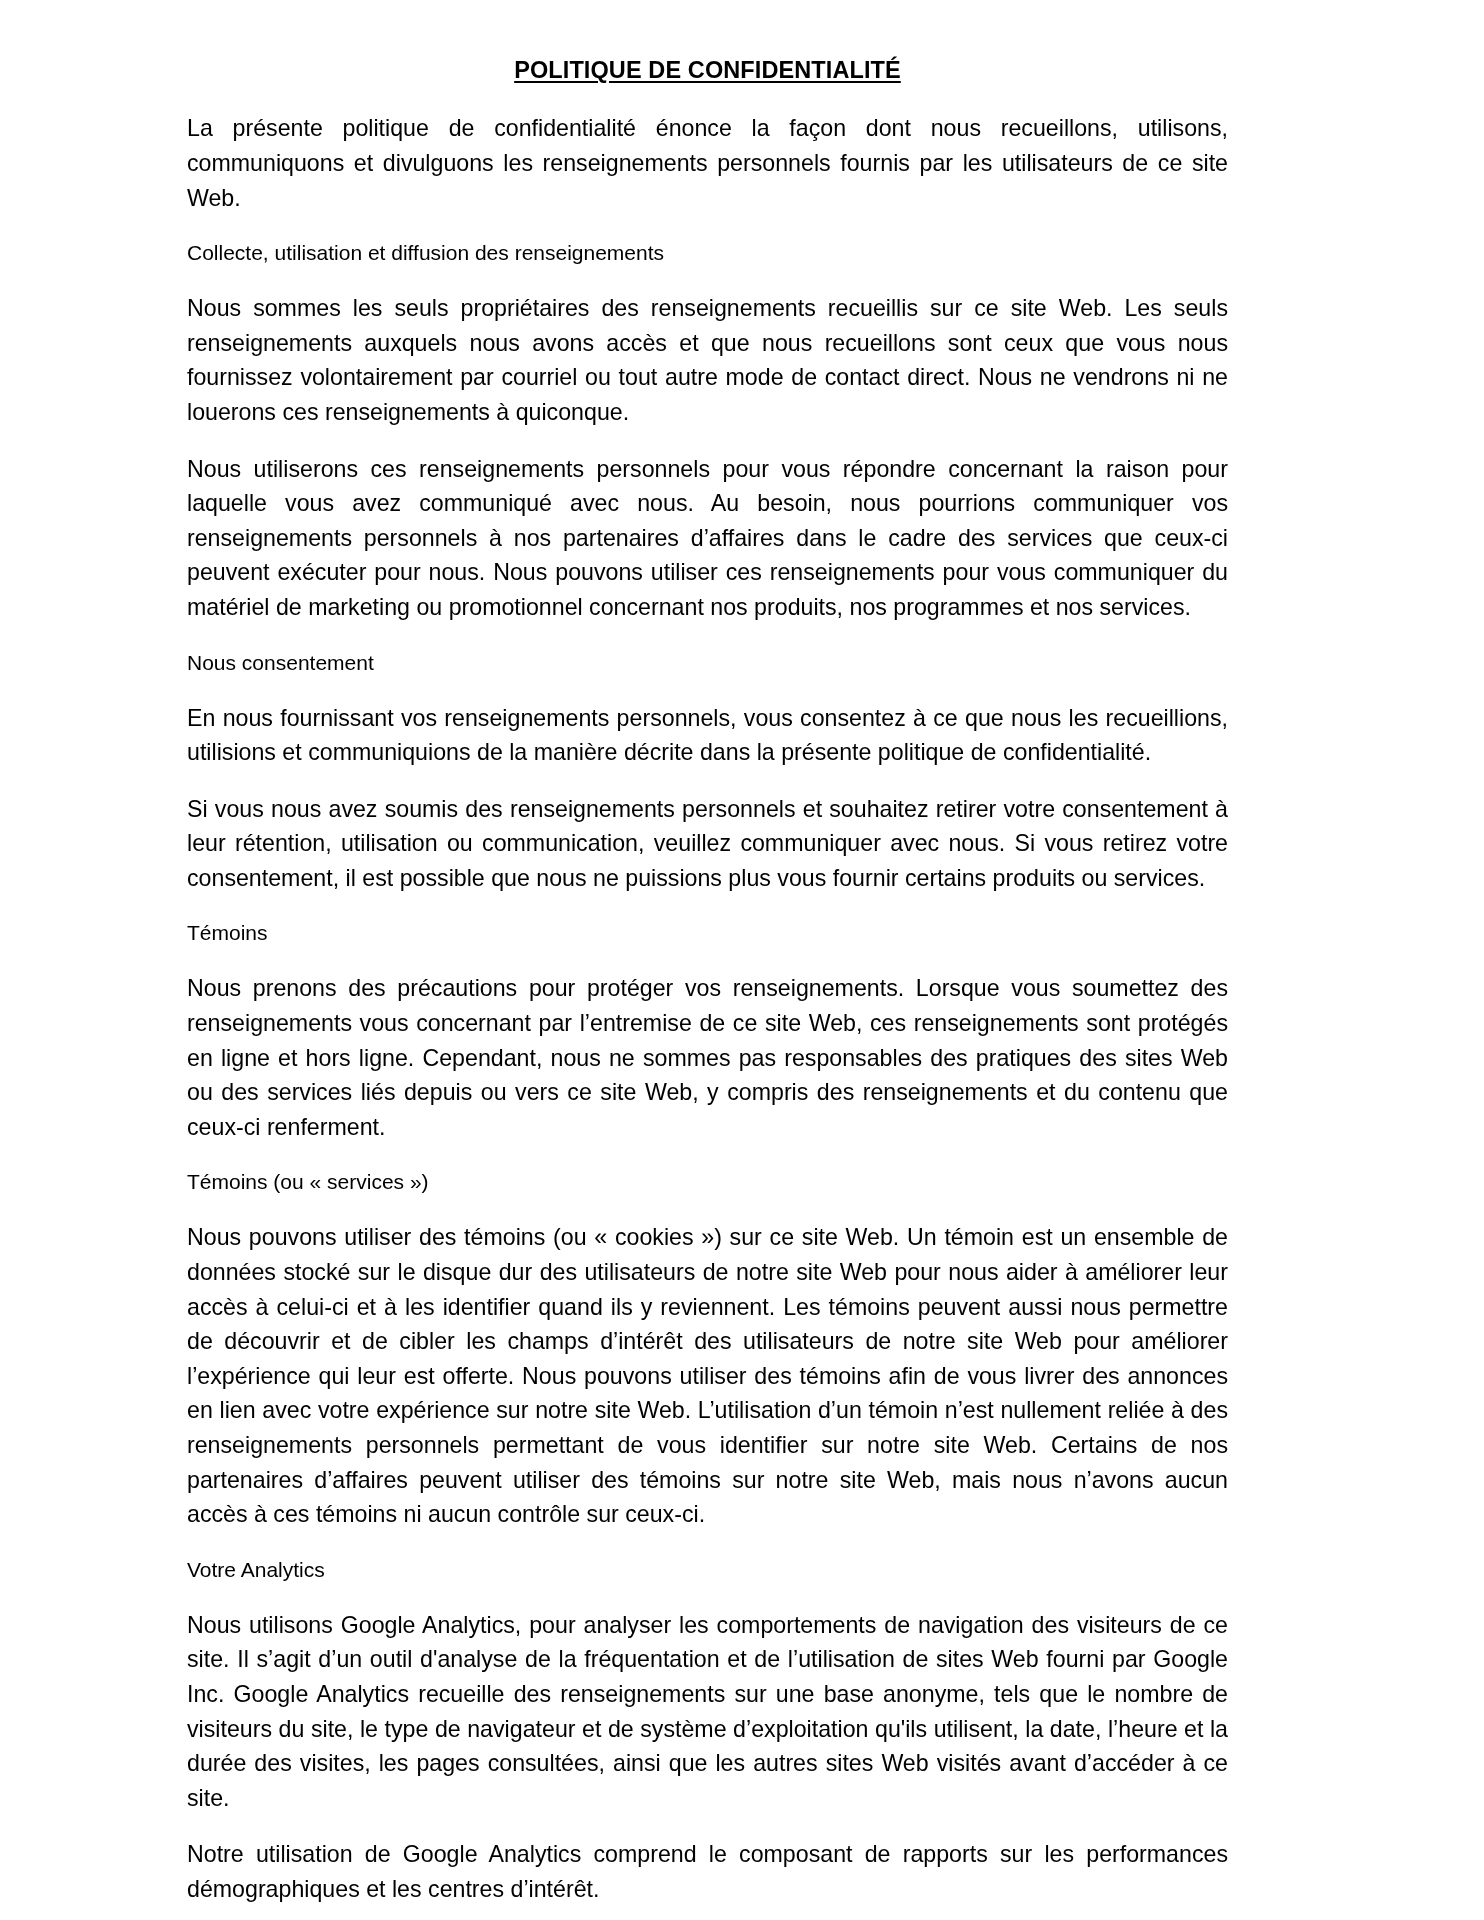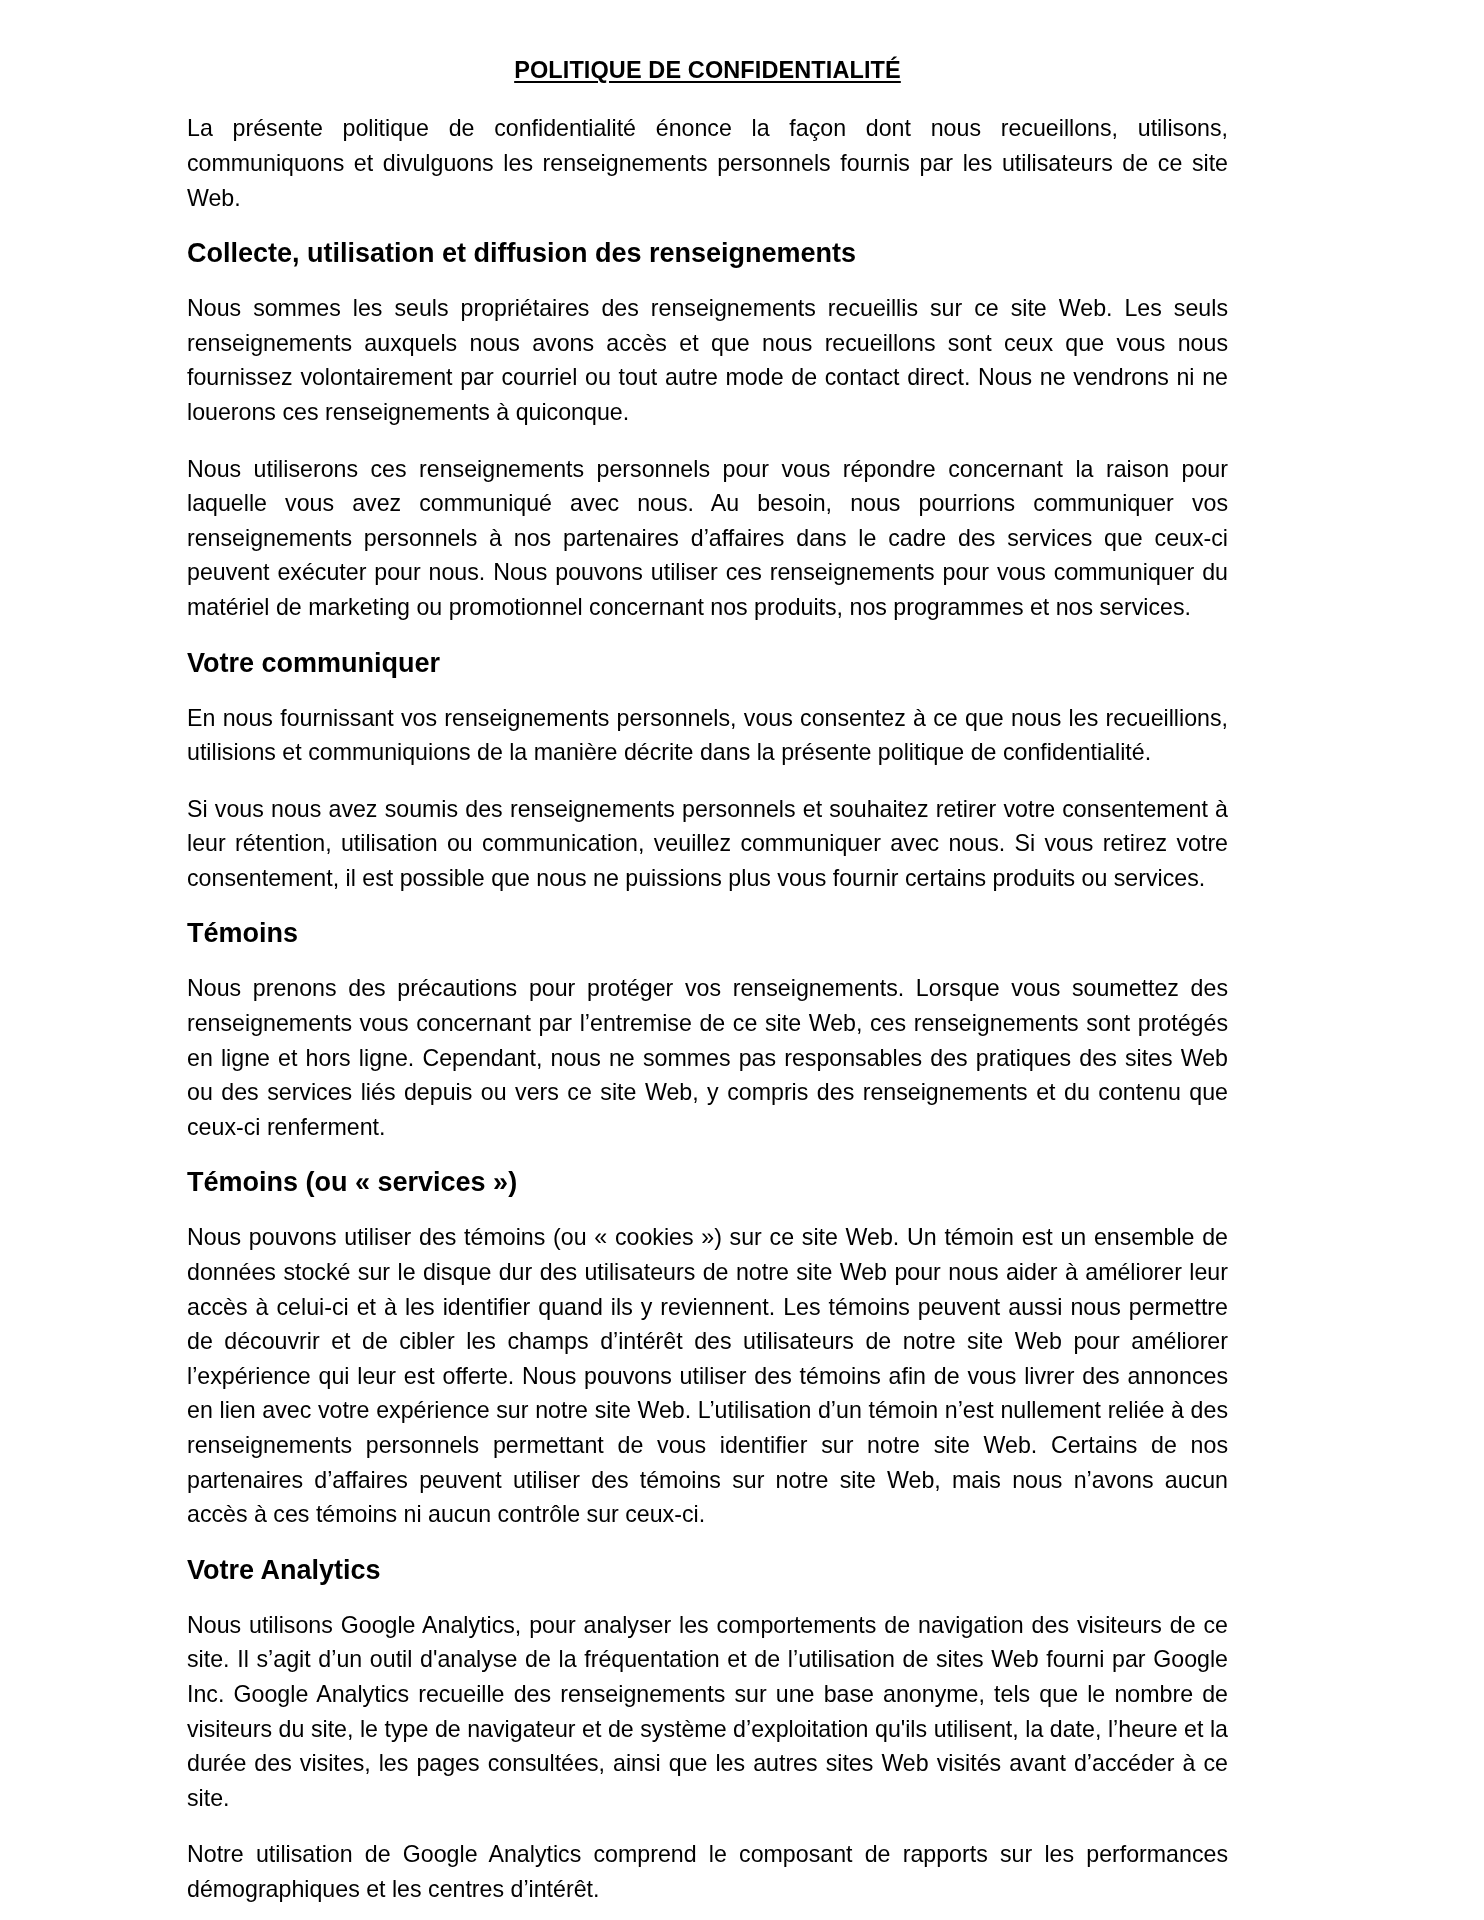--- a/index.html
+++ b/index.html
@@ -41,42 +41,42 @@
   }
   p.body-text {
     text-align: justify;
     font-size: 23.2px;
     line-height: 34.6px;
     margin: 12px 0 22px 0;
     word-spacing: 0px;
     hyphens: none;
   }
   h2.section-heading {
-    font-weight: bold;
-    font-size: 27px;
+    font-weight: normal;
+    font-size: 21px;
     line-height: 32px;
     margin: 0 0 22px 0;
     text-align: left;
   }
 </style>
 </head>
 <body>
 
 <div class="page">
   <div class="content">
 
     <h1 class="doc-title"><span class="underlined">POLITIQUE DE CONFIDENTIALITÉ</span></h1>
 
     <p class="body-text">La présente politique de confidentialité énonce la façon dont nous recueillons, utilisons, communiquons et divulguons les renseignements personnels fournis par les utilisateurs de ce site Web.</p>
 
     <h2 class="section-heading">Collecte, utilisation et diffusion des renseignements</h2>
     <p class="body-text">Nous sommes les seuls propriétaires des renseignements recueillis sur ce site Web. Les seuls renseignements auxquels nous avons accès et que nous recueillons sont ceux que vous nous fournissez volontairement par courriel ou tout autre mode de contact direct. Nous ne vendrons ni ne louerons ces renseignements à quiconque.</p>
     <p class="body-text">Nous utiliserons ces renseignements personnels pour vous répondre concernant la raison pour laquelle vous avez communiqué avec nous. Au besoin, nous pourrions communiquer vos renseignements personnels à nos partenaires d’affaires dans le cadre des services que ceux-ci peuvent exécuter pour nous. Nous pouvons utiliser ces renseignements pour vous communiquer du matériel de marketing ou promotionnel concernant nos produits, nos programmes et nos services.</p>
 
-    <h2 class="section-heading">Votre communiquer</h2>
+    <h2 class="section-heading">Nous consentement</h2>
     <p class="body-text">En nous fournissant vos renseignements personnels, vous consentez à ce que nous les recueillions, utilisions et communiquions de la manière décrite dans la présente politique de confidentialité.</p>
     <p class="body-text">Si vous nous avez soumis des renseignements personnels et souhaitez retirer votre consentement à leur rétention, utilisation ou communication, veuillez communiquer avec nous. Si vous retirez votre consentement, il est possible que nous ne puissions plus vous fournir certains produits ou services.</p>
 
     <h2 class="section-heading">Témoins</h2>
     <p class="body-text">Nous prenons des précautions pour protéger vos renseignements. Lorsque vous soumettez des renseignements vous concernant par l’entremise de ce site Web, ces renseignements sont protégés en ligne et hors ligne. Cependant, nous ne sommes pas responsables des pratiques des sites Web ou des services liés depuis ou vers ce site Web, y compris des renseignements et du contenu que ceux-ci renferment.</p>
 
     <h2 class="section-heading">Témoins (ou « services »)</h2>
     <p class="body-text">Nous pouvons utiliser des témoins (ou « cookies ») sur ce site Web. Un témoin est un ensemble de données stocké sur le disque dur des utilisateurs de notre site Web pour nous aider à améliorer leur accès à celui-ci et à les identifier quand ils y reviennent. Les témoins peuvent aussi nous permettre de découvrir et de cibler les champs d’intérêt des utilisateurs de notre site Web pour améliorer l’expérience qui leur est offerte. Nous pouvons utiliser des témoins afin de vous livrer des annonces en lien avec votre expérience sur notre site Web. L’utilisation d’un témoin n’est nullement reliée à des renseignements personnels permettant de vous identifier sur notre site Web. Certains de nos partenaires d’affaires peuvent utiliser des témoins sur notre site Web, mais nous n’avons aucun accès à ces témoins ni aucun contrôle sur ceux-ci.</p>
 
     <h2 class="section-heading">Votre Analytics</h2>

